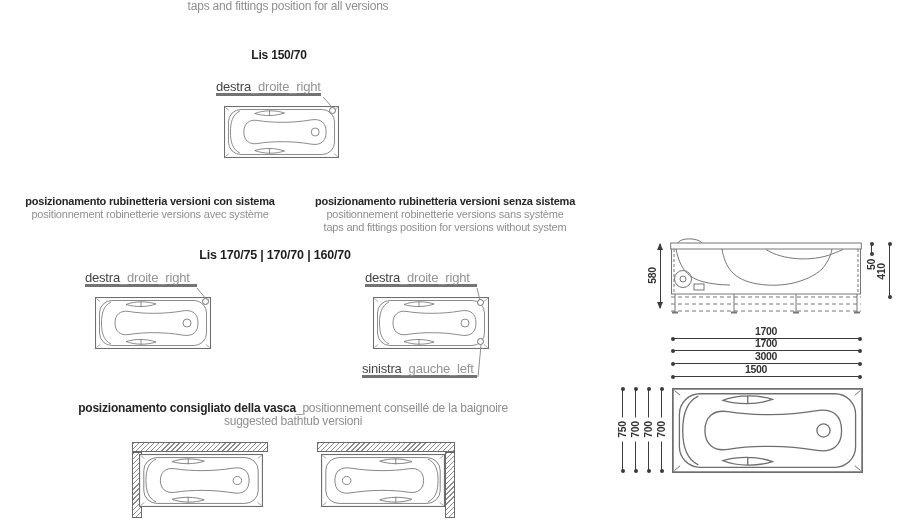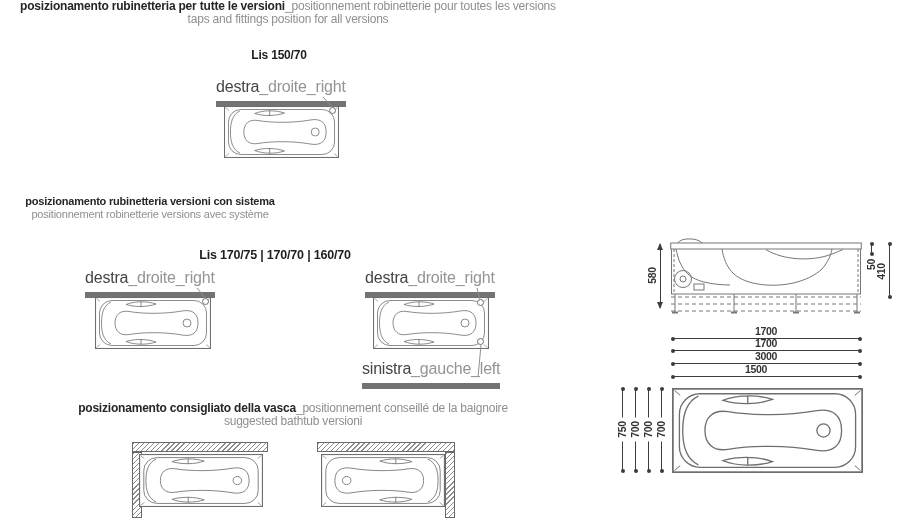--- a/index.html
+++ b/index.html
@@ -8,22 +8,22 @@
   .abs{position:absolute;}
   
   .hdr{text-align:center;font-size:12px;line-height:13px;letter-spacing:-0.2px;}
   .hdr .ln{white-space:nowrap;}
   .it-b{color:#262626;font-weight:bold;}
   .mut{color:#8f8f8f;}
   .hdr-sm{font-size:11px;line-height:13px;}
   .hdr-sm .wrap{white-space:normal;}
   .model{font-weight:bold;font-size:12px;color:#1e1e1e;text-align:center;letter-spacing:-0.2px;white-space:nowrap;}
   
-  .taplabel{font-size:16px;line-height:13px;letter-spacing:-0.2px;white-space:nowrap;
-            border-bottom:6px solid #737373;padding-bottom:8px;}
+  .taplabel{font-size:13px;line-height:13px;letter-spacing:-0.2px;white-space:nowrap;
+            border-bottom:3px solid #737373;padding-bottom:0;}
   .taplabel .it{color:#454545;}
   .taplabel .fe{color:#949494;}
   
   svg.draw{position:absolute;display:block;}
   .tapdot{position:absolute;width:7px;height:7px;border:1px solid #6e6e6e;border-radius:50%;
           background:#fff;box-sizing:border-box;}
   .wall{position:absolute;border:1px solid #6a6a6a;box-sizing:border-box;
         background:repeating-linear-gradient(135deg,#8d8d8d 0,#8d8d8d 1px,#fff 1px,#fff 3.6px);}
   
   .dimh{position:absolute;height:1px;background:#3c3c3c;}
@@ -78,35 +78,39 @@
         <line x1="5" y1="58" x2="5" y2="76"></line>
           <line x1="64" y1="58" x2="64" y2="76"></line>
         <line x1="126" y1="58" x2="126" y2="76"></line>
           <line x1="187" y1="58" x2="187" y2="76"></line>
         <path d="M2,76.5 L8,76.5 M61,76.5 L67,76.5 M123,76.5 L129,76.5 M184,76.5 L190,76.5" stroke-width="2"></path>
       </g>
     </defs>
   </svg>
 
   <div class="abs hdr" style="left:0;top:10;width:576px">
-    <div class="ln"><span class="it-b">posizionamento rubinetteria per tutte le versioni</span><span class="mut">_positionnement robinetterie pour toutes les versions</span></div>
     <div class="ln mut">taps and fittings position for all versions</div>
   </div>
   <div class="abs model" style="left:129px;top:48px;width:300px">Lis 150/70</div>
 
   <div class="abs taplabel" style="left:216px;top:80px"><span class="it">destra</span><span class="fe">_droite_right</span></div>
 
   <svg class="draw" style="left:224px;top:106px" width="115" height="52" viewBox="0 0 232 104" preserveAspectRatio="none">
       <use href="#tubTop"></use>
     </svg>
   <div class="tapdot" style="left:329px;top:107px"></div>
 
   <div class="abs hdr hdr-sm" style="left:10px;top:195px;width:280px">
     <div class="ln it-b">posizionamento rubinetteria versioni con sistema</div>
     <div class="ln mut">positionnement robinetterie versions avec système</div>
+  </div>
+  <div class="abs hdr hdr-sm" style="left:305px;top:195px;width:280px">
+    <div class="ln it-b">posizionamento rubinetteria versioni senza sistema</div>
+    <div class="ln mut">positionnement robinetterie versions sans système</div>
+    <div class="wrap mut">taps and fittings position for versions without system</div>
   </div>
   <div class="abs model" style="left:125px;top:248px;width:300px;font-size:12.5px">Lis 170/75 | 170/70 | 160/70</div>
 
   <div class="abs taplabel" style="left:85px;top:271px;min-width:112px"><span class="it">destra</span><span class="fe">_droite_right</span></div>
   <div class="abs taplabel" style="left:365px;top:271px;min-width:112px"><span class="it">destra</span><span class="fe">_droite_right</span></div>
 
   <svg class="draw" style="left:95px;top:297px" width="116" height="52" viewBox="0 0 232 104" preserveAspectRatio="none">
       <use href="#tubTop"></use>
     </svg>
   <div class="tapdot" style="left:202px;top:298px"></div>

